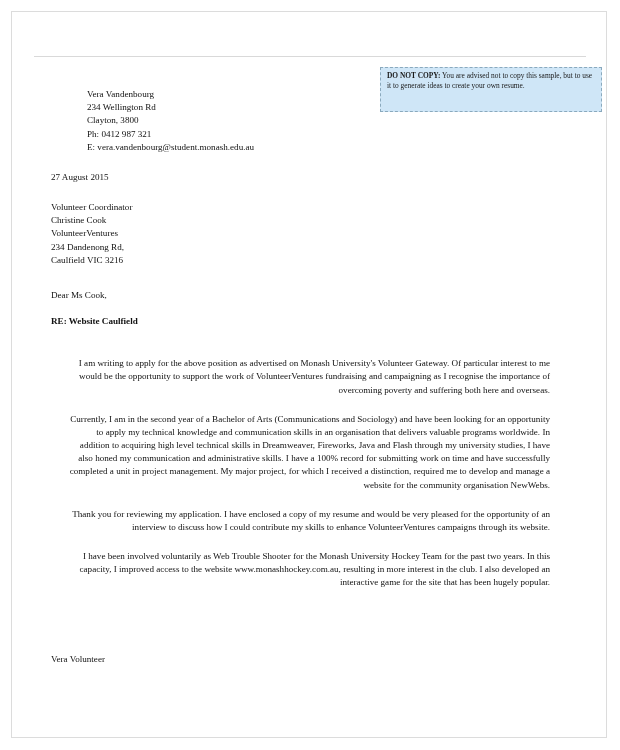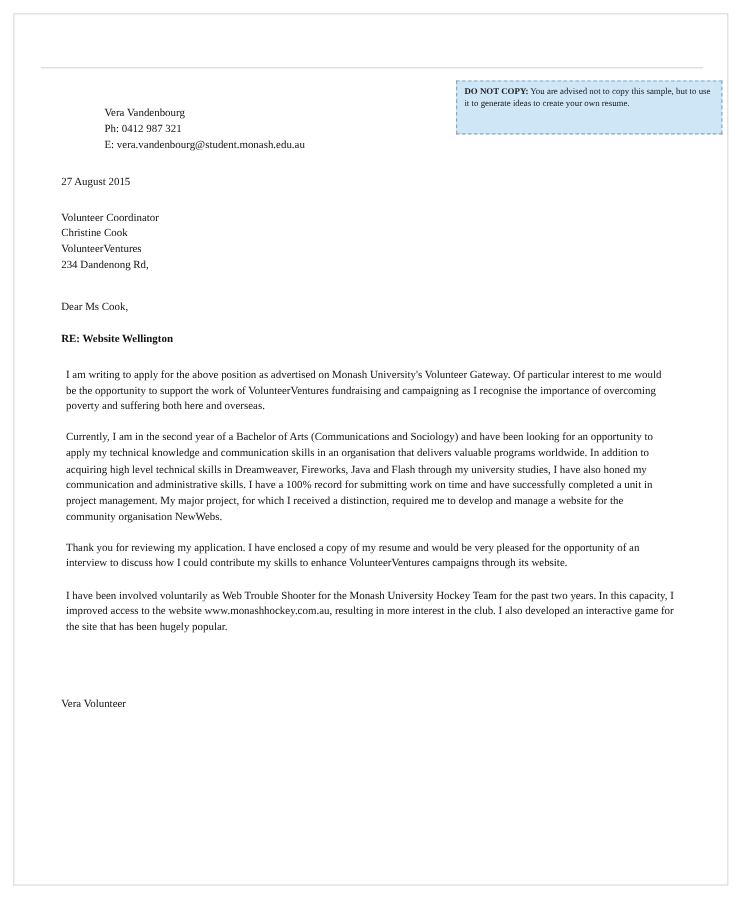--- a/index.html
+++ b/index.html
@@ -88,66 +88,69 @@
   .addr-line { display: block; }
 
   .spacer-sm { height: 13px; }
   .spacer-md { height: 17px; }
   .spacer-lg { height: 22px; }
   .spacer-xl { height: 34px; }
 
   .subject { font-weight: bold; }
 
   .para {
-    margin: 4px;
-    text-align: left;
+    margin: 16px;
+    text-align: right;
   }
   .para + .para { margin-top: 13px; }
 
   .recipient-block .addr-line { display: block; }
 </style>
 </head>
 <body>
 
 <div id="page-frame">
 
   <div id="header-rule"></div>
 
   <div id="copy-notice">
     <span class="notice-strong">DO NOT COPY</span><span class="notice-strong">:</span><span> You are advised not to copy this sample, but to use it to generate ideas to create your own resume.</span>
   </div>
 
   <div id="letter">
 
     <div class="block sender-block">
       <span class="addr-line">Vera Vandenbourg</span>
+      <span class="addr-line">234 Wellington Rd</span>
+      <span class="addr-line">Clayton, 3800</span>
       <span class="addr-line">Ph: 0412 987 321</span>
       <span class="addr-line">E: vera.vandenbourg@student.monash.edu.au</span>
     </div>
 
     <div class="spacer-md"></div>
 
     <div class="date-line">27 August 2015</div>
 
     <div class="spacer-md"></div>
 
     <div class="block recipient-block">
       <span class="addr-line">Volunteer Coordinator</span>
       <span class="addr-line">Christine Cook</span>
       <span class="addr-line">VolunteerVentures</span>
       <span class="addr-line">234 Dandenong Rd,</span>
+      <span class="addr-line">Caulfield VIC 3216</span>
     </div>
 
     <div class="spacer-lg"></div>
 
     <div class="salutation">Dear Ms Cook,</div>
 
     <div class="spacer-sm"></div>
 
-    <div class="subject">RE: Website Wellington</div>
+    <div class="subject">RE: Website Caulfield</div>
 
     <div class="spacer-sm"></div>
 
     <p class="para">I am writing to apply for the above position as advertised on Monash University's Volunteer Gateway.  Of particular interest to me would be the opportunity to support the work of VolunteerVentures fundraising and campaigning as I recognise the importance of overcoming poverty and suffering both here and overseas.</p>
     <p class="para">Currently, I am in the second year of a Bachelor of Arts (Communications and Sociology) and have been looking for an opportunity to apply my technical knowledge and communication skills in an organisation that delivers valuable programs worldwide.  In addition to acquiring high level technical skills in Dreamweaver, Fireworks, Java and Flash through my university studies, I have also honed my communication and administrative skills. I have a 100% record for submitting work on time and have successfully completed a unit in project management. My major project, for which I received a distinction, required me to develop and manage a website for the community organisation NewWebs.</p>
     <p class="para">Thank you for reviewing my application. I have enclosed a copy of my resume and would be very pleased for the opportunity of an interview to discuss how I could contribute my skills to enhance VolunteerVentures campaigns through its website.</p>
     <p class="para">I have been involved voluntarily as Web Trouble Shooter for the Monash University Hockey Team for the past two years. In this capacity, I improved access to the website www.monashhockey.com.au, resulting in more interest in the club. I also developed an interactive game for the site that has been hugely popular.</p>
 
     <div class="spacer-sm"></div>
 

